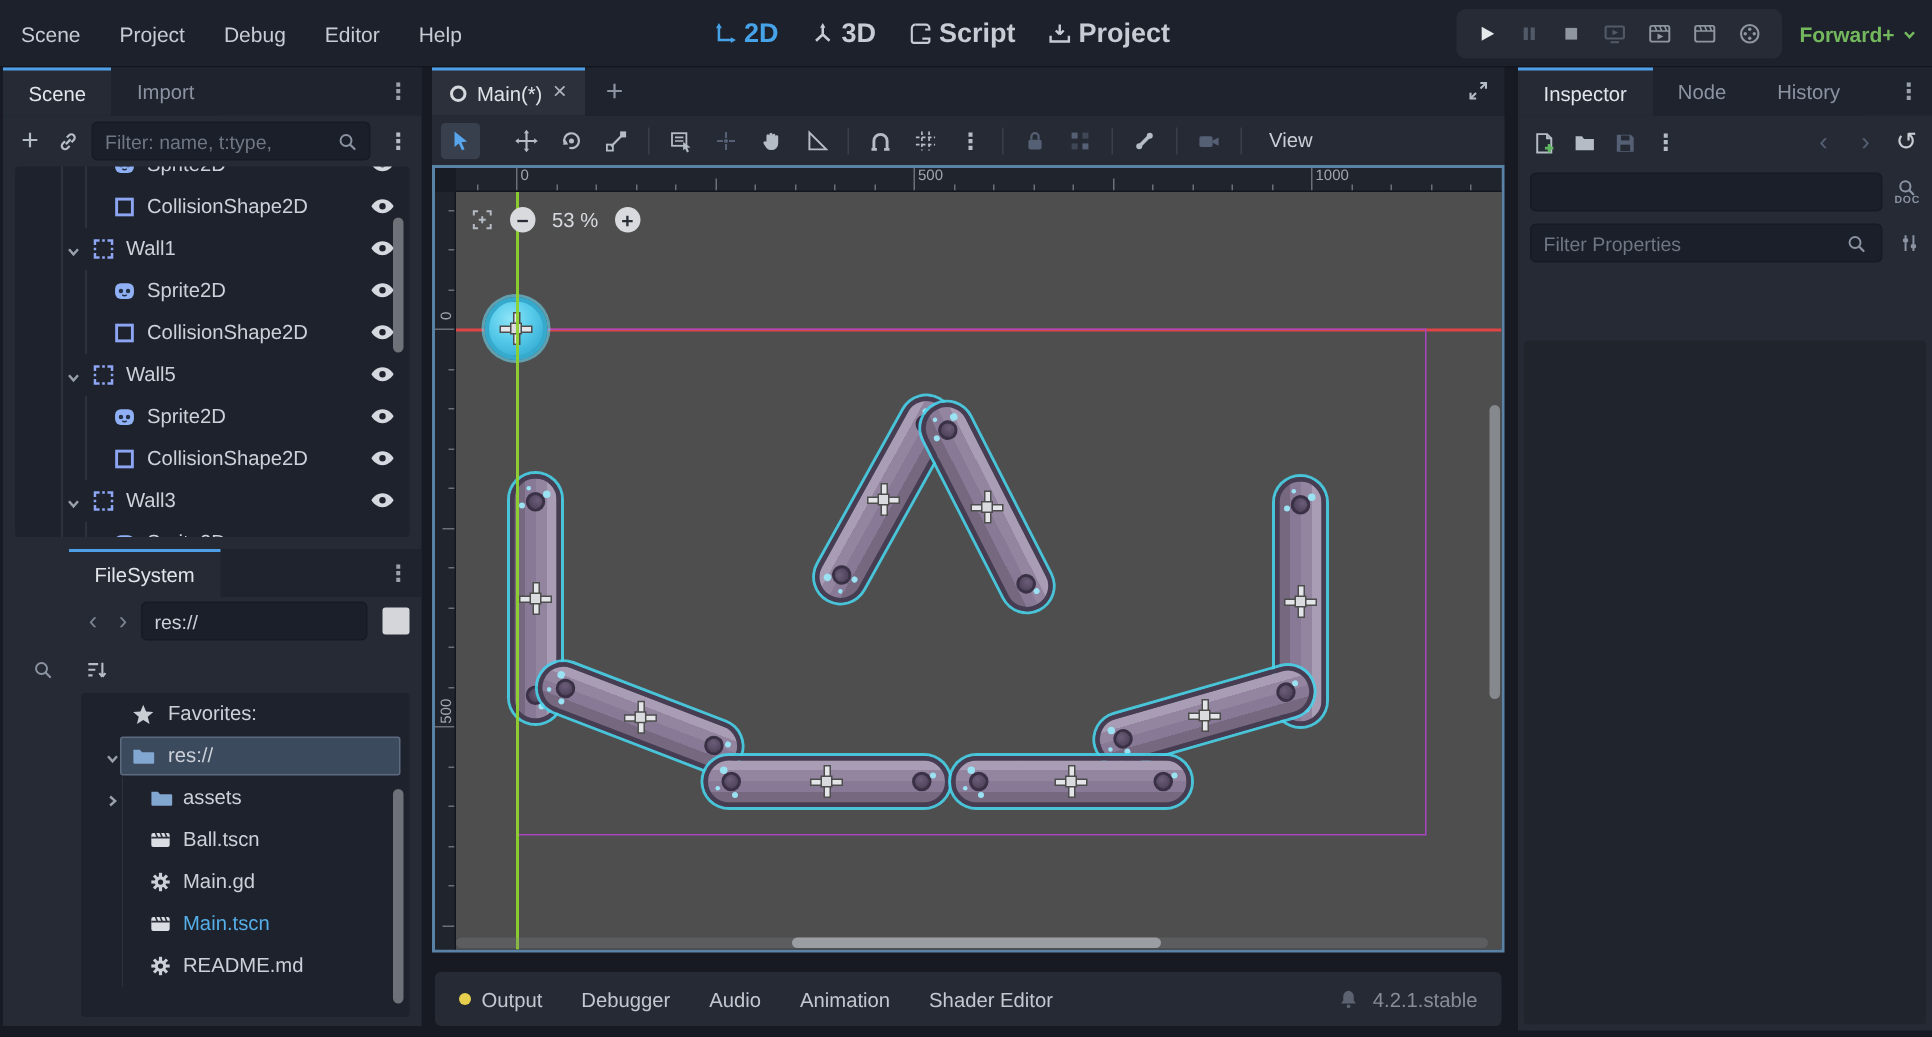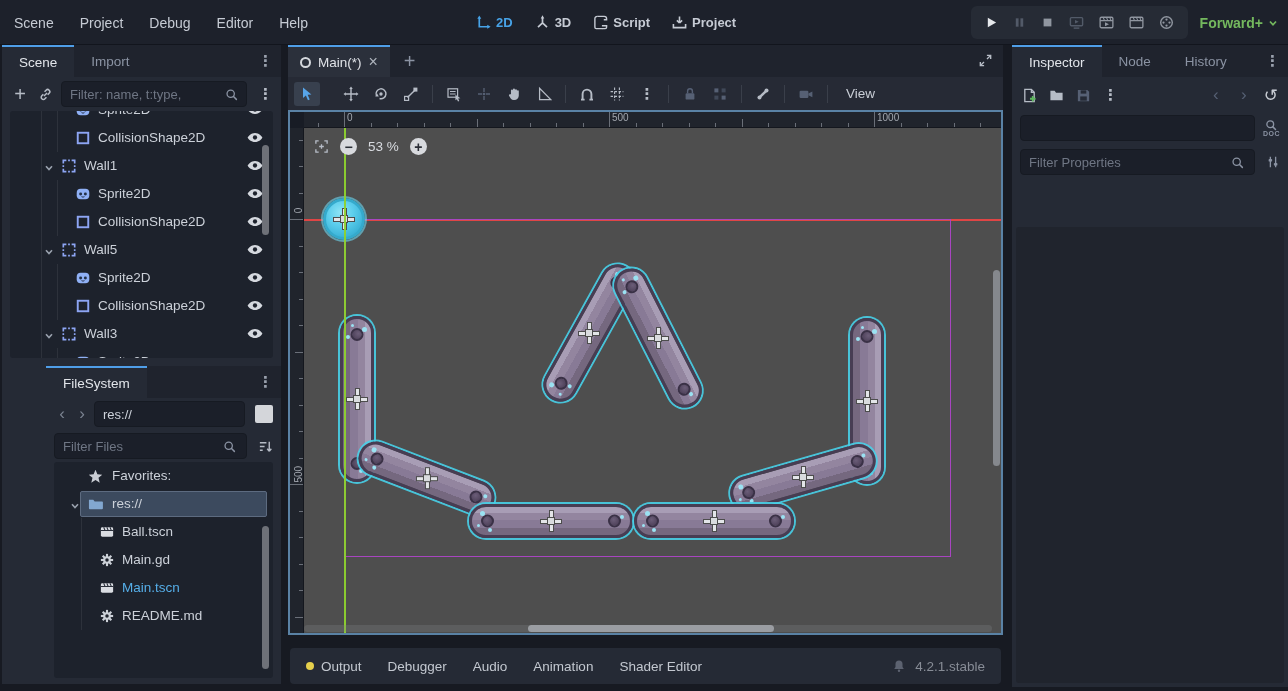--- a/index.html
+++ b/index.html
@@ -5,21 +5,21 @@
   * { margin:0; padding:0; box-sizing:border-box; }
   html,body { background:#171a22; }
   body { font-family:"Liberation Sans","DejaVu Sans",sans-serif; color:#cdd2da; }
   .app { position:relative; width:1288px; height:691px; background:#171a22; overflow:hidden; }
 
   
   .topbar { position:absolute; left:0; top:0; width:1288px; height:45px; background:#1d212b; border-bottom:1px solid #12151d; }
   .menubar { position:absolute; left:14px; top:0; height:45px; display:flex; align-items:center; gap:26px; }
   .menu-item { font-size:14px; color:#c6cbd4; cursor:default; }
   .contexts { position:absolute; left:476px; top:0; height:45px; display:flex; align-items:center; gap:22px; }
-  .ctx { display:flex; align-items:center; gap:5px; color:#c6cbd4; font-size:13px; font-weight:bold; }
+  .ctx { display:flex; align-items:center; gap:5px; color:#c6cbd4; font-size:18px; font-weight:bold; }
   .ctx .icon { display:flex; }
   .ctx.active { color:#47a3e8; }
   .playback { position:absolute; right:100px; top:6px; height:33px; display:flex; align-items:center; gap:15px; padding:0 14px; background:#262b35; border-radius:6px; }
   .pb { display:flex; align-items:center; }
   .pb-bright { color:#e6e9ec; } .pb-mid { color:#9096a0; } .pb-dim { color:#525a68; }
   .renderer { position:absolute; right:10px; top:0; height:45px; display:flex; align-items:center; gap:5px; color:#74b85e; font-weight:bold; font-size:14px; }
 
   
   .dock { position:absolute; background:#252a35; }
   .dock-tabs { position:relative; height:32px; background:#1f232d; display:flex; align-items:flex-end; }
@@ -451,21 +451,20 @@
       <div class="dtab active">FileSystem</div>
       <div class="dock-kebab glyph">⋮</div>
     </div>
     <div class="fs-nav">
       <span class="nav-chev">‹</span>
       <span class="nav-chev">›</span>
       <input class="t-input" style="flex: 1 1 0%; min-width: 0px;" value="res://">
       <span class="fs-mode"></span>
     </div>
     <div class="fs-filter">
-      <input class="t-input" style="flex: 1 1 0%; min-width: 0px;" placeholder="Filter Files">
       <span class="iconbtn" style="margin-left:-32px;z-index:2;color:#8b93a3;">
         <svg viewBox="0 0 16 16" width="13" height="13">
             <circle cx="7" cy="7" r="4.5" fill="none" stroke="currentColor" stroke-width="1.6"></circle>
             <line x1="10.5" y1="10.5" x2="14" y2="14" stroke="currentColor" stroke-width="1.8" stroke-linecap="round"></line>
           </svg>
       </span>
       <span class="iconbtn" style="margin-left:14px;">
         <svg viewBox="0 0 16 16" width="15" height="15">
             <path d="M2 4h7M2 8h5M2 12h3" stroke="currentColor" stroke-width="1.5"></path>
             <path d="M12 3v9.5M12 13l-2.2-2.6M12 13l2.2-2.6" fill="none" stroke="currentColor" stroke-width="1.5"></path>
@@ -484,20 +483,31 @@
         <div class="frow d0 selected">
           <span class="arrow"><svg xmlns="http://www.w3.org/2000/svg" viewBox="0 0 10 10" width="10" height="10">
               <path d="M2 3.2 L5 6.6 L8 3.2" fill="none" stroke="#98a0ac" stroke-width="1.6"></path>
             </svg></span>
           <span class="icon nicon">
             <svg xmlns="http://www.w3.org/2000/svg" viewBox="0 0 16 16" width="15" height="15">
               <path d="M1 3 h4.6 l1.5 1.8 h7.9 a0.9 0.9 0 0 1 0.9 0.9 V12 a1 1 0 0 1 -1 1 H2 a1 1 0 0 1 -1 -1 Z" fill="#82a7d0"></path>
             </svg>
           </span>
           <span class="nlabel">res://</span>
+        </div>
+        <div class="frow d1">
+          <span class="arrow"><svg xmlns="http://www.w3.org/2000/svg" viewBox="0 0 10 10" width="10" height="10">
+              <path d="M3.4 2 L6.8 5 L3.4 8" fill="none" stroke="#98a0ac" stroke-width="1.6"></path>
+            </svg></span>
+          <span class="icon nicon">
+            <svg xmlns="http://www.w3.org/2000/svg" viewBox="0 0 16 16" width="15" height="15">
+              <path d="M1 3 h4.6 l1.5 1.8 h7.9 a0.9 0.9 0 0 1 0.9 0.9 V12 a1 1 0 0 1 -1 1 H2 a1 1 0 0 1 -1 -1 Z" fill="#82a7d0"></path>
+            </svg>
+          </span>
+          <span class="nlabel">assets</span>
         </div>
         <div class="frow d1">
           <span class="icon nicon">
             <svg xmlns="http://www.w3.org/2000/svg" viewBox="0 0 16 16" width="14" height="14">
               <rect x="1" y="2.6" width="14" height="10.8" rx="1.6" fill="#dadde2"></rect>
               <path d="M1 6.2 H15 M4.2 2.6 5.8 6.2 M7.8 2.6 9.4 6.2 M11.4 2.6 13 6.2" stroke="#2a2f3a" stroke-width="1.2" fill="none"></path>
             </svg>
           </span>
           <span class="nlabel">Ball.tscn</span>
         </div>

